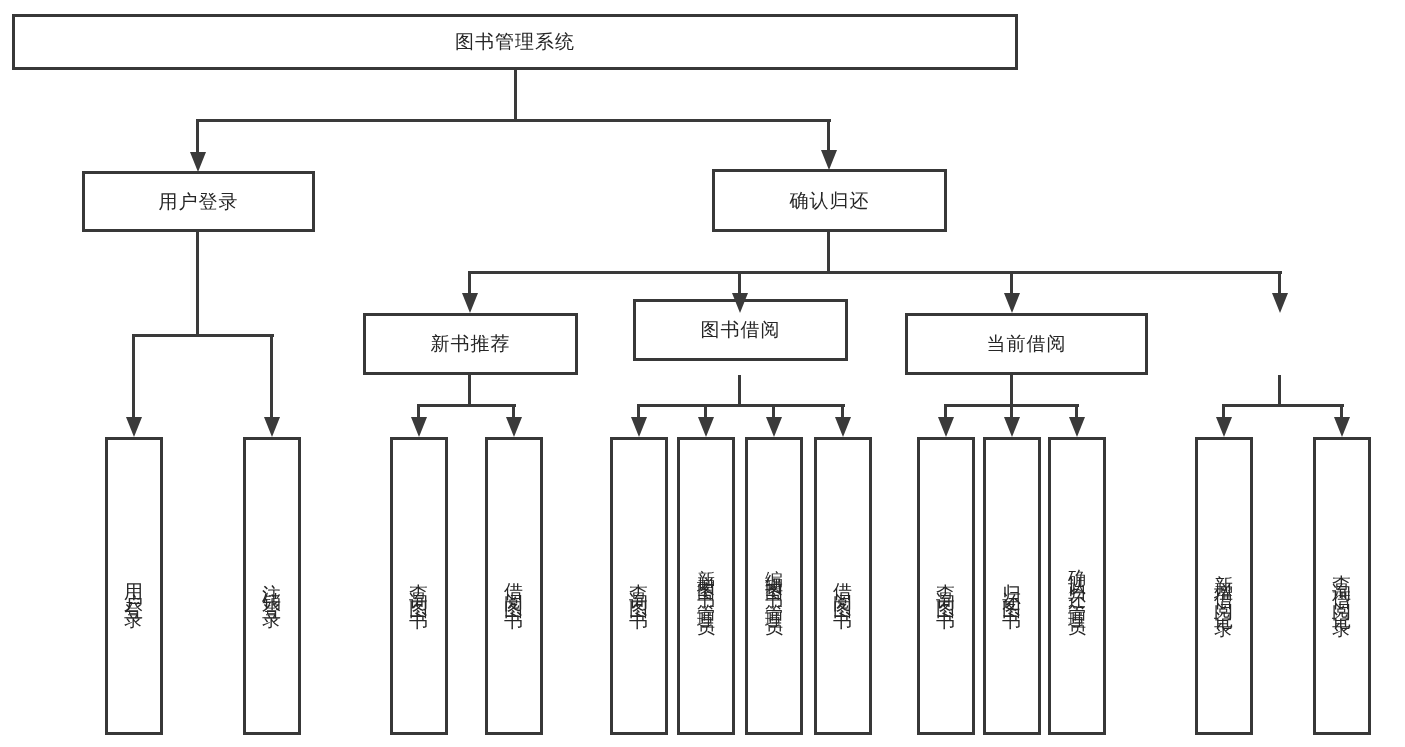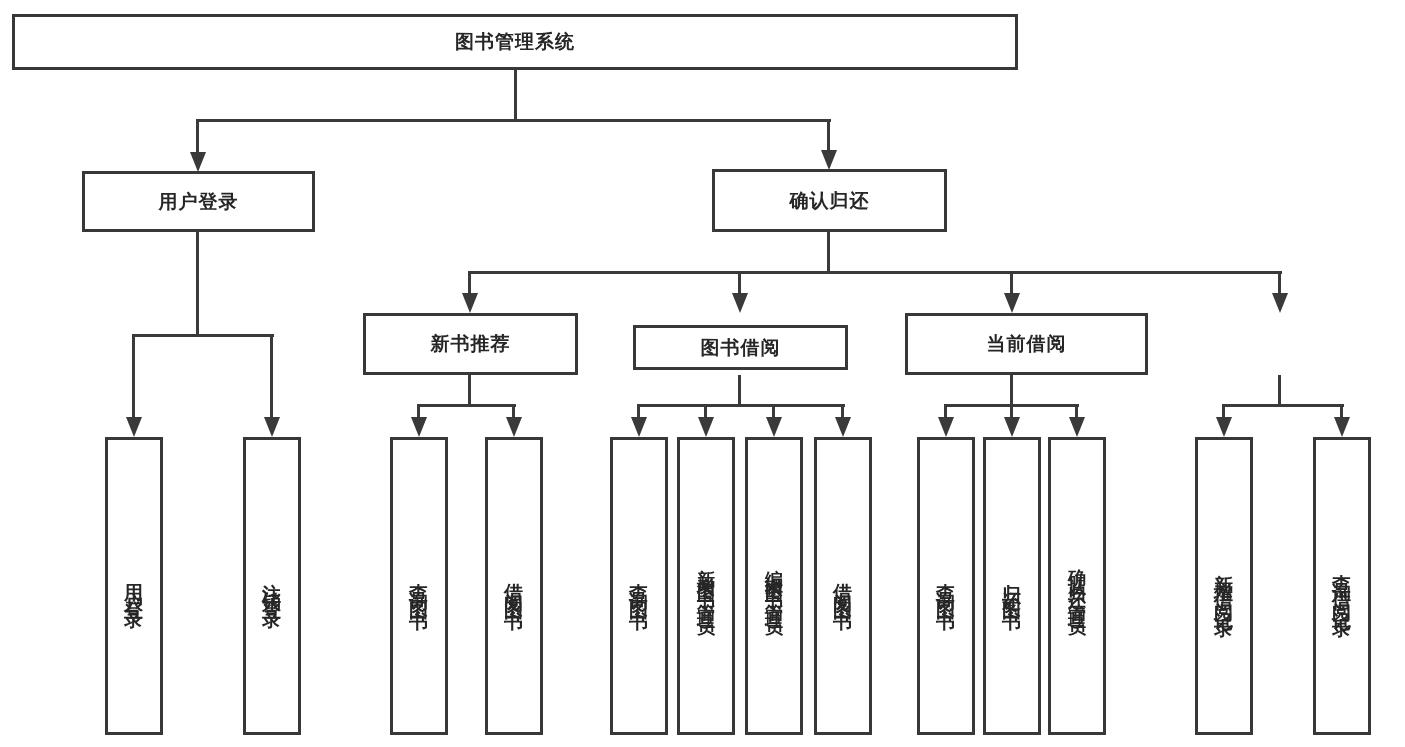--- a/index.html
+++ b/index.html
@@ -5,21 +5,20 @@
   html,body{margin:0;padding:0;background:#ffffff;}
   body{
     font-family:"Liberation Sans","DejaVu Sans",sans-serif;
     color:#222222;
   }
   .canvas{
     position:relative;
     width:1405px;height:747px;
     background:#ffffff;
     overflow:hidden;
-    font-weight:bold;
   }
   .node{
     position:absolute;
     box-sizing:border-box;
     background:#ffffff;
     border:3px solid #383838;
     display:flex;
     align-items:center;
     justify-content:center;
     font-size:19px;
@@ -88,21 +87,21 @@
   </div>
 
   <div class="node" style="left:712px;top:169px;width:235px;height:63px;">
     <span>确认归还</span>
   </div>
 
   <div class="node" style="left:363px;top:313px;width:215px;height:62px;">
     <span>新书推荐</span>
   </div>
 
-  <div class="node" style="left:633px;top:325px;width:215px;height:45px;justify-content:center;">
+  <div class="node" style="left:633px;top:299px;width:215px;height:62px;justify-content:center;">
     <span>图书借阅</span>
   </div>
 
   <div class="node" style="left:905px;top:313px;width:243px;height:62px;">
     <span>当前借阅</span>
   </div>
 
 
   <div class="leaf" style="left:105px;">
     <span>用户登录</span>

